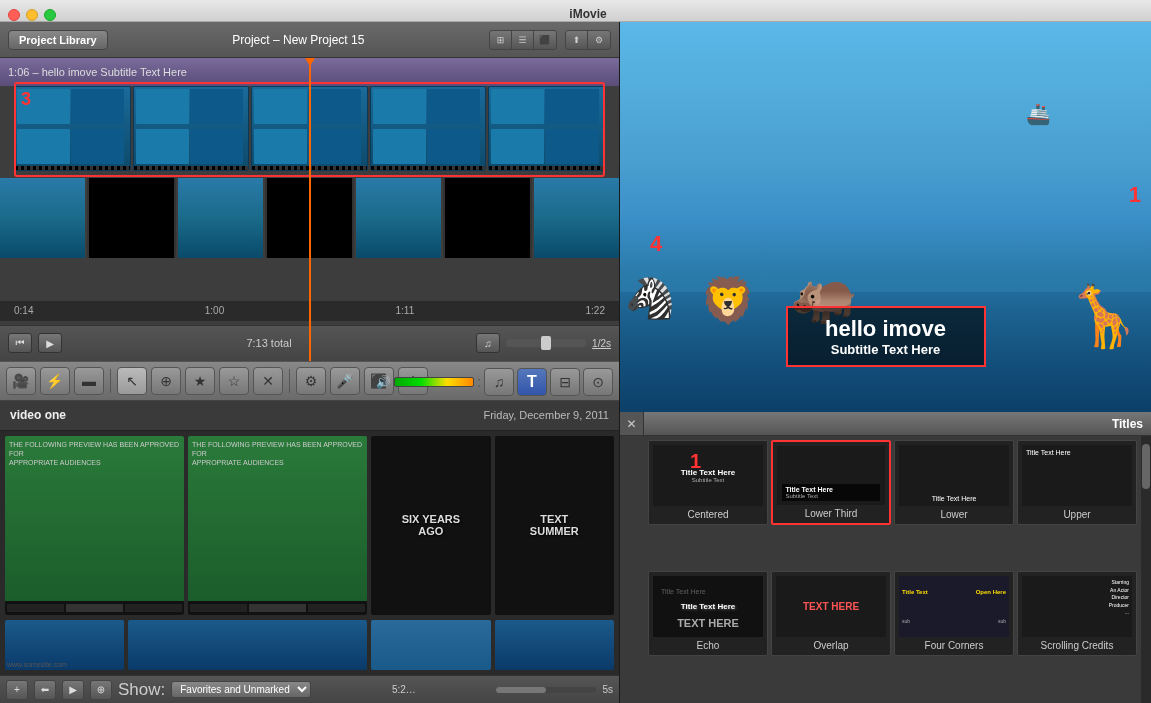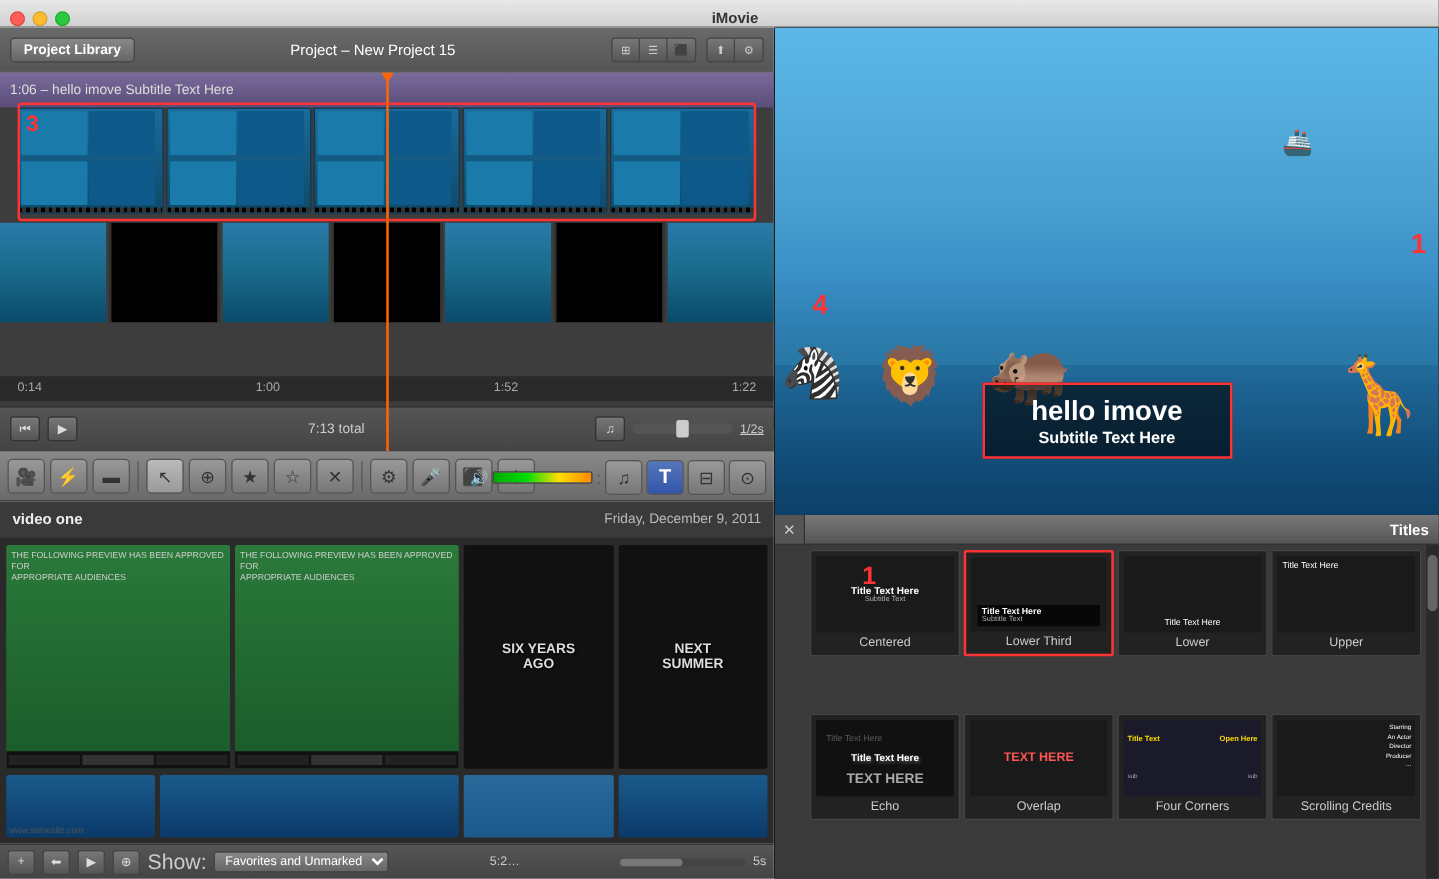--- a/index.html
+++ b/index.html
@@ -720,21 +720,21 @@
           <div class="bg-clip-img" style="background: linear-gradient(to bottom, #2a7aaa 0%, #1a6a8a 50%, #0a4a6a 100%);"></div>
         </div>
       </div>
 
       <div class="playhead"></div>
 
       <div class="timeline-ruler">
         <div class="ruler-marks">
           <span>0:14</span>
           <span>1:00</span>
-          <span>1:52</span>
+          <span>1:11</span>
           <span>1:22</span>
         </div>
       </div>
 
       <div class="timeline-scrollbar">
         <div style="width:14px;height:14px;background:#555;border-radius:2px;margin-right:2px;cursor:pointer;">◀</div>
         <div class="scrollbar-track">
           <div class="scrollbar-thumb"></div>
         </div>
         <div style="width:14px;height:14px;background:#555;border-radius:2px;margin-left:2px;cursor:pointer;">▶</div>
@@ -814,21 +814,21 @@
               <div style="flex:1; height:8px; background:#222;"></div>
             </div>
           </div>
         </div>
 
         <div class="event-clip event-clip-dark" style="flex:1; background:#111; display:flex; align-items:center; justify-content:center; margin-left:2px;">
           <span class="event-clip-text" style="color:#ddd; font-size:11px; font-weight:bold;">SIX YEARS AGO</span>
         </div>
 
         <div class="event-clip event-clip-dark" style="flex:1; background:#111; display:flex; align-items:center; justify-content:center; margin-left:2px;">
-          <span class="event-clip-text" style="color:#ddd; font-size:11px; font-weight:bold;">NEXT SUMMER</span>
+          <span class="event-clip-text" style="color:#ddd; font-size:11px; font-weight:bold;">TEXT SUMMER</span>
         </div>
       </div>
 
       <div style="height:55px; background:#2a2a2a; display:flex; gap:2px; padding:0 5px 5px;">
         <div style="flex:1; background: linear-gradient(to bottom, #1a5a8a, #0a3a6a); border-radius:2px; position:relative;">
           <div style="position:absolute;bottom:2px;left:2px;font-size:7px;color:#555;">www.somesite.com</div>
         </div>
         <div style="flex:2; background: linear-gradient(to bottom, #1a5a8a, #0a3a6a); border-radius:2px; margin-left:2px;"></div>
         <div style="flex:1; background: linear-gradient(to bottom, #2a6a9a, #1a5a8a); border-radius:2px; margin-left:2px;"></div>
         <div style="flex:1; background: linear-gradient(to bottom, #1a5a8a, #0a3a6a); border-radius:2px; margin-left:2px;"></div>

